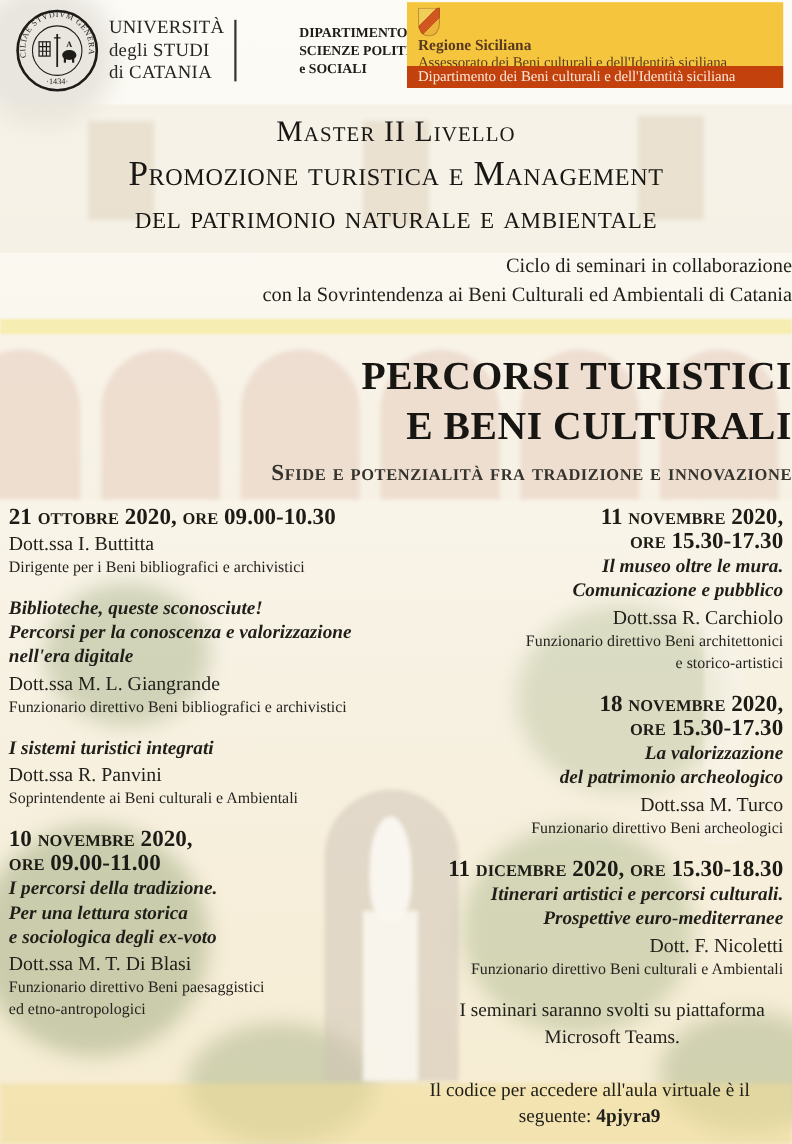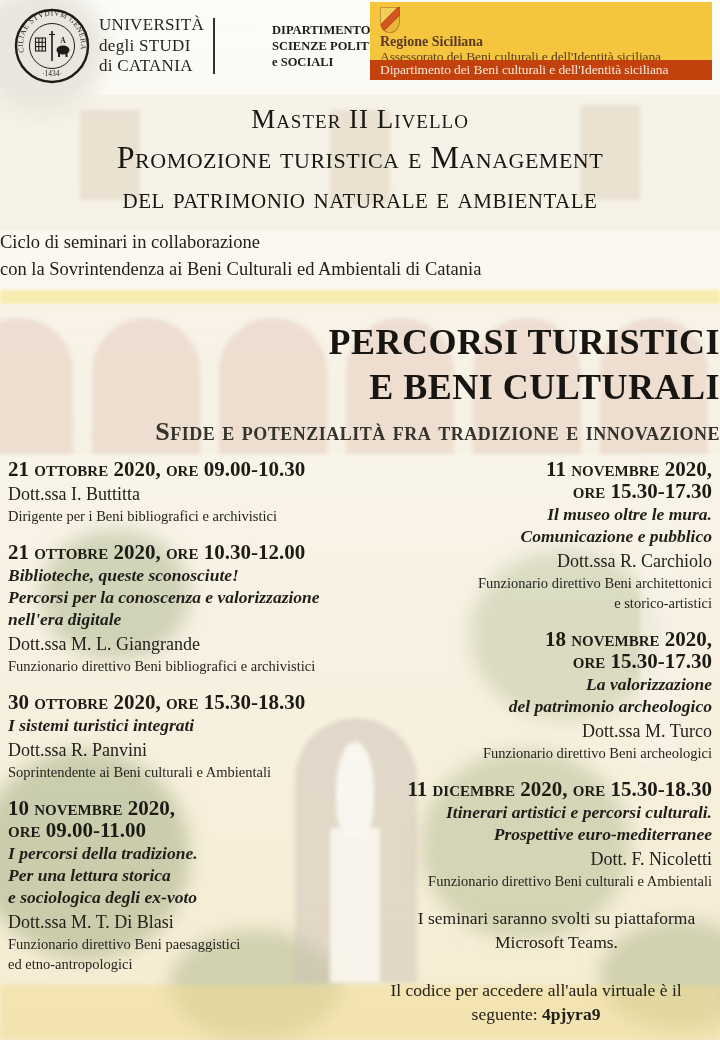--- a/index.html
+++ b/index.html
@@ -28,27 +28,27 @@
         box-shadow:inset 0 0 0 1px rgba(150,90,20,.5);}
   .region-l1{position:absolute;left:10px;top:32px;font-size:14px;font-weight:bold;}
   .region-l2{position:absolute;left:10px;top:47px;font-size:13.5px;letter-spacing:-.1px;white-space:nowrap;}
   .region-strip{position:absolute;left:0;right:0;bottom:0;height:20px;line-height:20px;
         padding-left:10px;font-size:13.5px;letter-spacing:-.1px;white-space:nowrap;}
   
   .headline{position:absolute;top:102px;left:0;right:0;text-align:center;color:#181714;}
   .m-l1{font-variant:small-caps;font-size:27px;line-height:34px;letter-spacing:1px;}
   .m-l2{font-variant:small-caps;font-size:32px;line-height:42px;letter-spacing:.5px;}
   .m-l3{font-variant:small-caps;font-size:30px;line-height:40px;letter-spacing:.5px;}
-  .ciclo{position:absolute;top:229px;left:0;right:0;text-align:left;
+  .ciclo{position:absolute;top:229px;left:0;right:0;text-align:right;
          font-size:18.5px;line-height:27px;white-space:pre-line;color:#21201b;}
   .event{position:absolute;top:320px;left:0;right:0;text-align:right;}
   .event-title{font-weight:bold;font-size:36px;line-height:45px;letter-spacing:.5px;
          white-space:pre-line;color:#171613;}
   .event-tagline{margin-top:7px;font-variant:small-caps;font-weight:bold;
-         font-size:26px;letter-spacing:.5px;color:#35332d;}
+         font-size:21px;letter-spacing:.5px;color:#35332d;}
   
   .col{position:absolute;top:458px;width:352px;}
   .col-left{left:8px;text-align:left;}
   .col-right{right:8px;text-align:right;}
   .entry{margin-bottom:15px;}
   .date{font-weight:bold;font-variant:small-caps;font-size:21px;line-height:22px;
         white-space:pre-line;color:#1d1b15;}
   .stitle{font-style:italic;font-weight:bold;font-size:17.5px;line-height:22px;
         white-space:pre-line;color:#201e18;margin-top:1px;}
   .speaker{font-size:18px;line-height:24px;margin-top:2px;color:#23211b;}
@@ -148,29 +148,27 @@
     <div class="event-tagline">Sfide e potenzialità fra tradizione e innovazione</div>
   </div>
 
   <div class="col col-left">
     <article class="entry">
       <div class="date">21 ottobre 2020, ore 09.00-10.30</div>
       <div class="speaker">Dott.ssa I. Buttitta</div>
       <div class="role">Dirigente per i Beni bibliografici e archivistici</div>
     </article>
     <article class="entry">
-      <div class="date">21 ottobre 2020, ore 10.30-12.00</div>
       <div class="stitle">Biblioteche, queste sconosciute!
 Percorsi per la conoscenza e valorizzazione
 nell'era digitale</div>
       <div class="speaker">Dott.ssa M. L. Giangrande</div>
       <div class="role">Funzionario direttivo Beni bibliografici e archivistici</div>
     </article>
     <article class="entry">
-      <div class="date">30 ottobre 2020, ore 15.30-18.30</div>
       <div class="stitle">I sistemi turistici integrati</div>
       <div class="speaker">Dott.ssa R. Panvini</div>
       <div class="role">Soprintendente ai Beni culturali e Ambientali</div>
     </article>
     <article class="entry">
       <div class="date">10 novembre 2020,
 ore 09.00-11.00</div>
       <div class="stitle">I percorsi della tradizione.
 Per una lettura storica
 e sociologica degli ex-voto</div>

